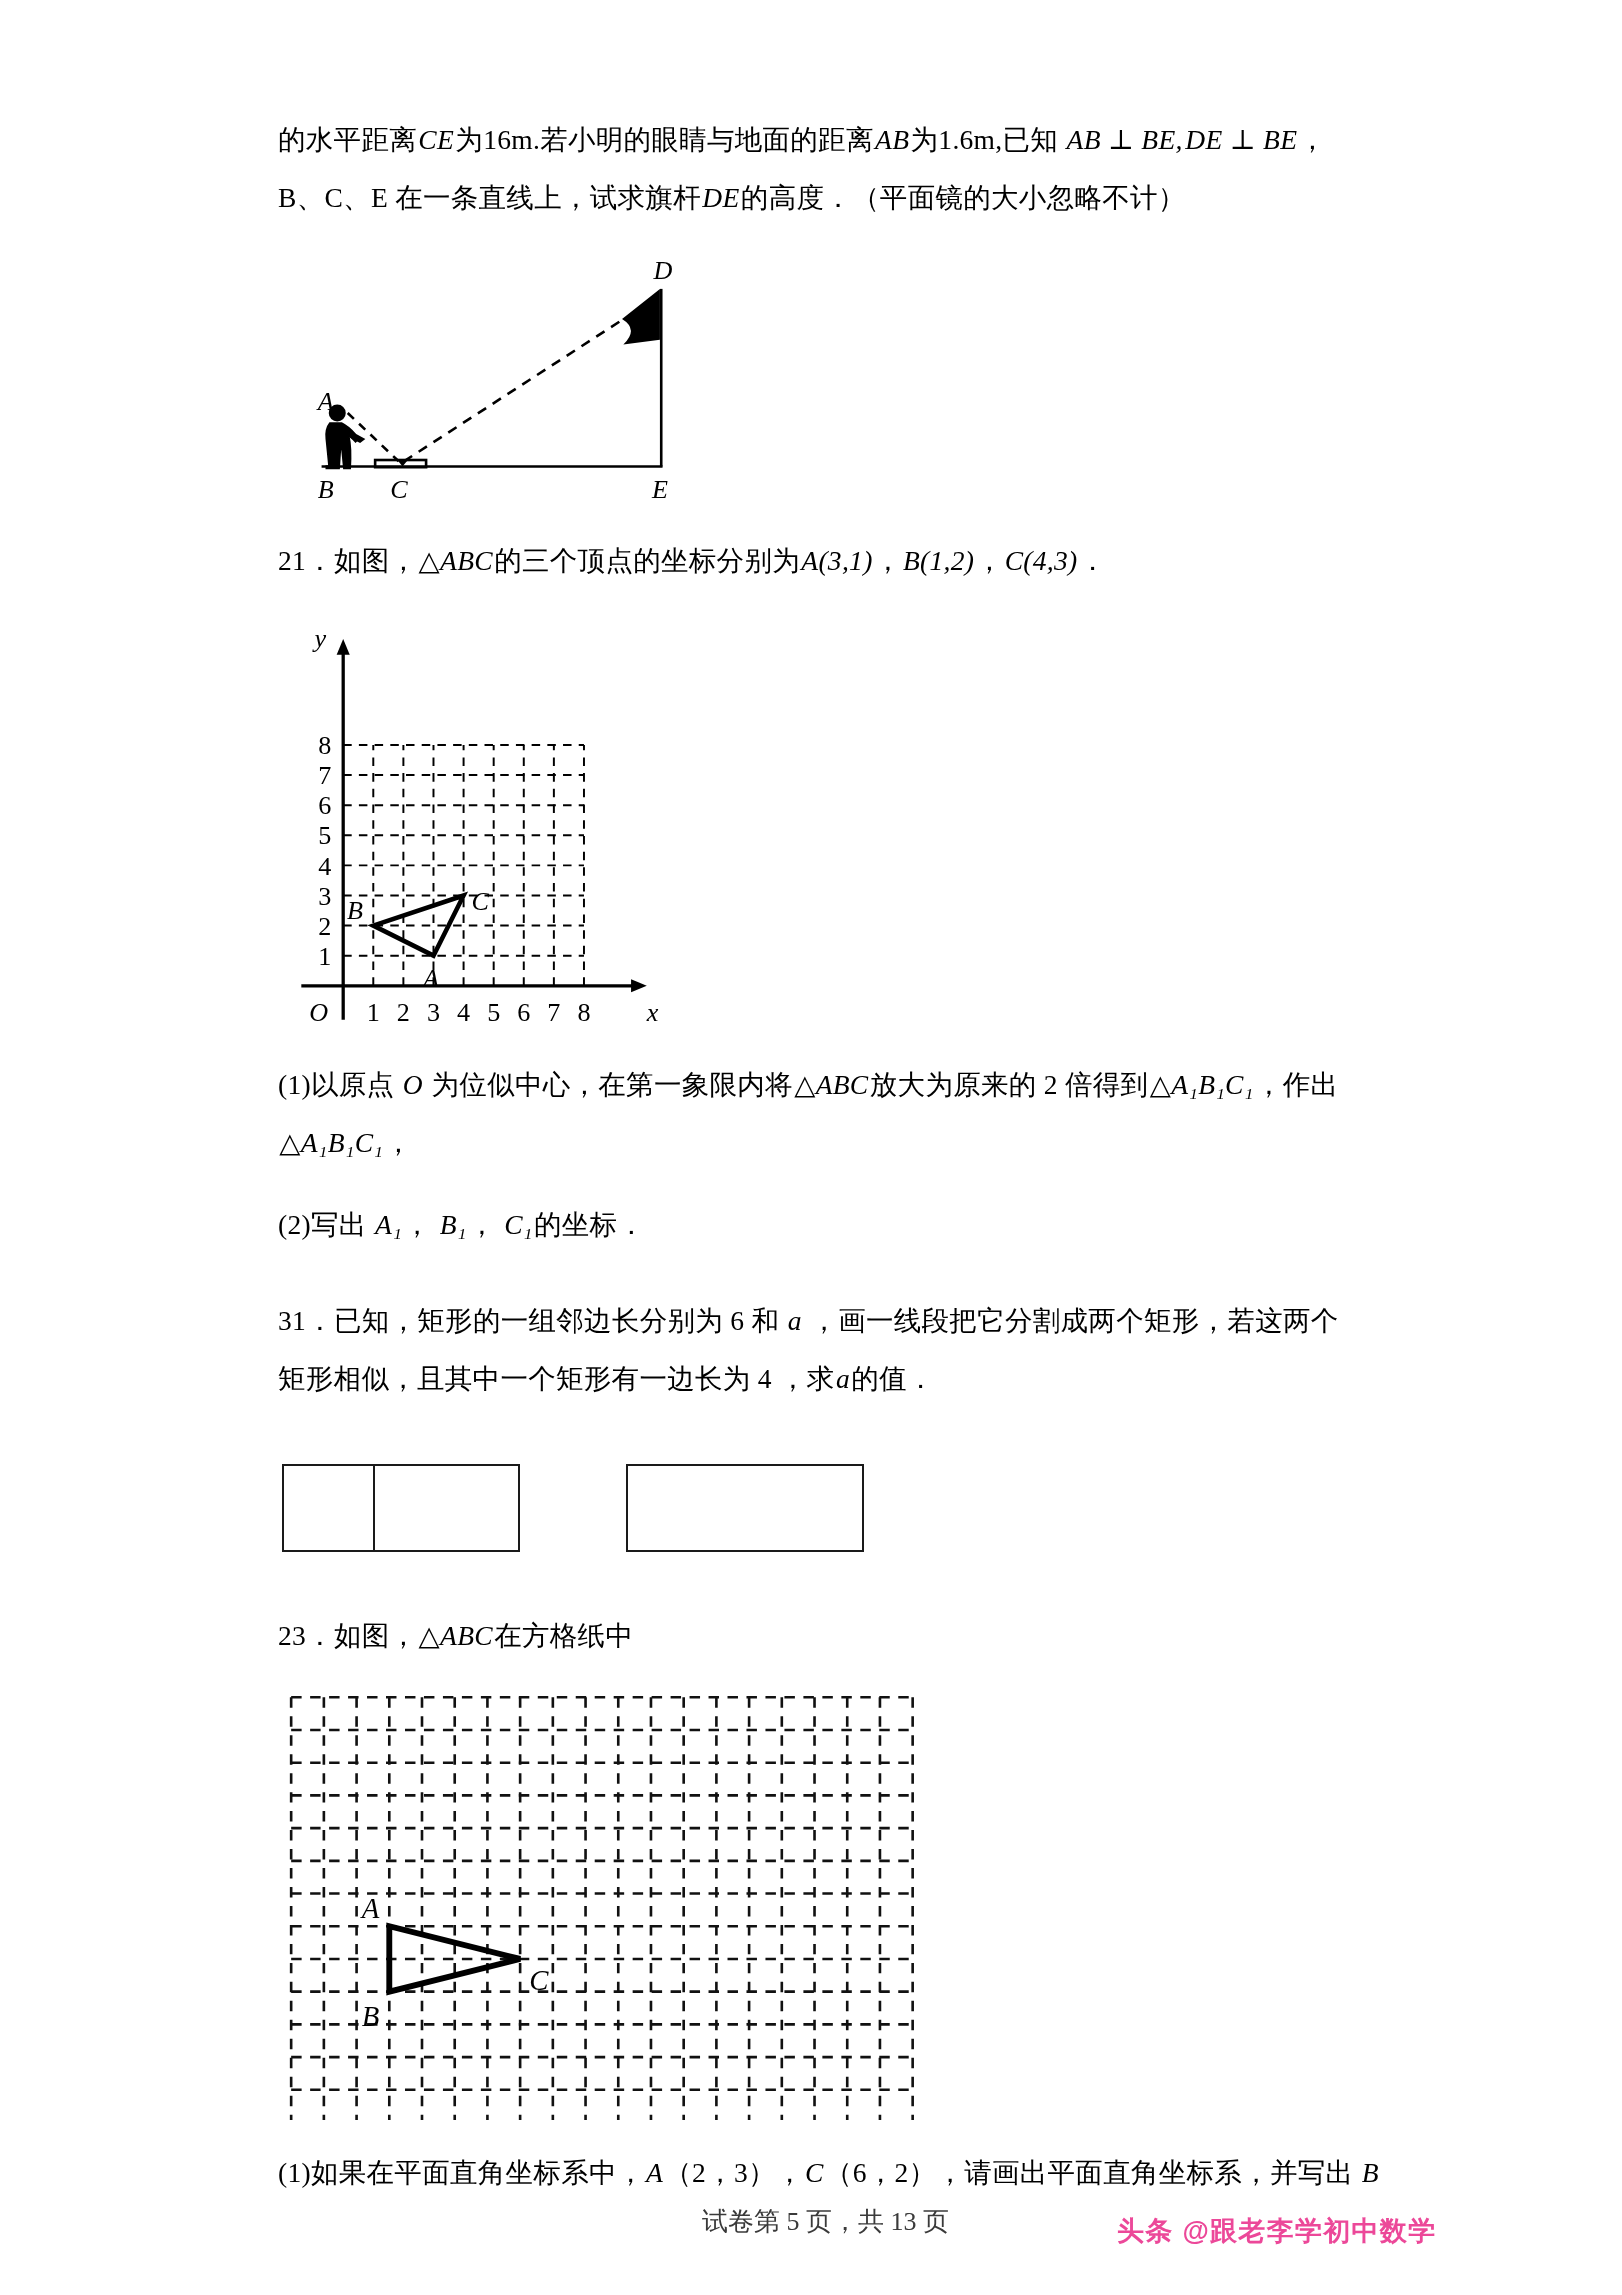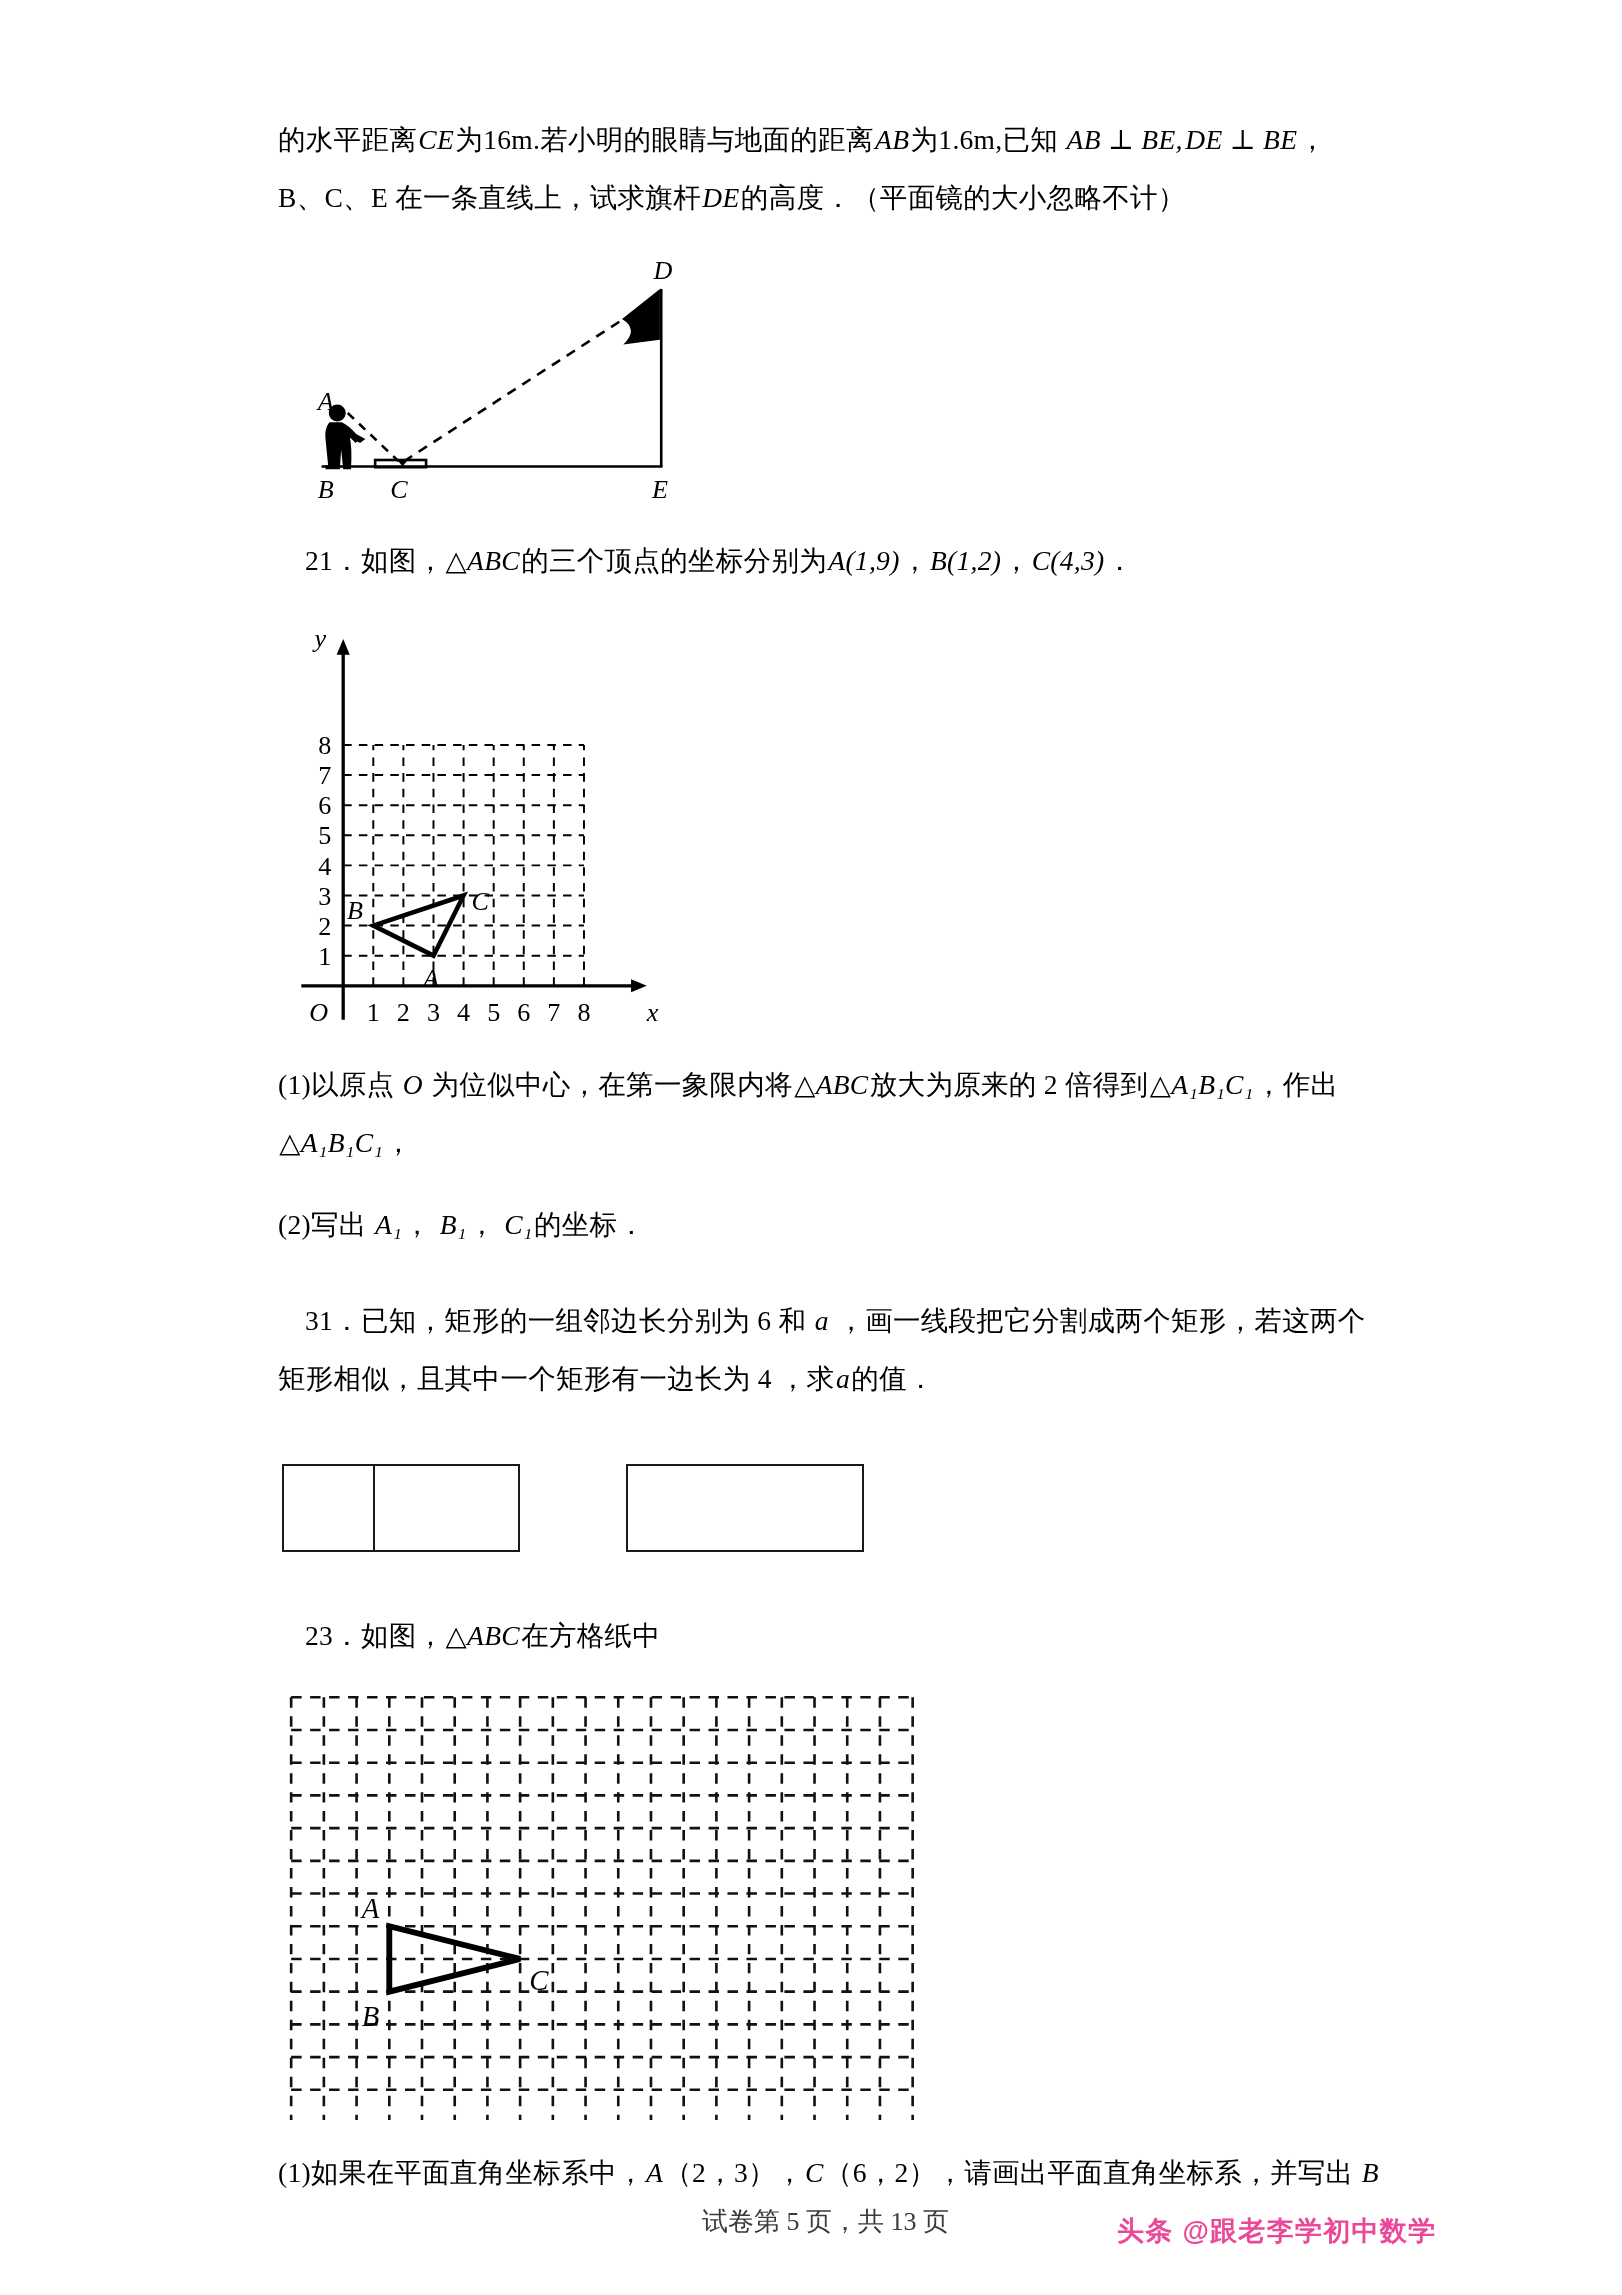--- a/index.html
+++ b/index.html
@@ -39,21 +39,20 @@
     font-style: italic;
     font-family: "Liberation Serif", "DejaVu Serif", serif;
     padding: 0 1.3px;
   }
   .para .mn {
     font-style: normal;
     font-family: "Liberation Serif", "DejaVu Serif", serif;
   }
   .qnum {
     font-style: normal;
-    margin-left: 27px;
   }
   .gap-s { height: 23.6px; }
   .gap-m { height: 38px; }
 
   
   .fig-mirror {
     position: relative;
     width: 458px;
     height: 258px;
     margin-left: 3.9px;
@@ -179,21 +178,21 @@
         <text x="54" y="378" font-family="Liberation Serif, serif" font-size="40" font-style="italic">B</text>
         <text x="165" y="378" font-family="Liberation Serif, serif" font-size="40" font-style="italic">C</text>
         <text x="568" y="43" font-family="Liberation Serif, serif" font-size="40" font-style="italic">D</text>
         <text x="566" y="378" font-family="Liberation Serif, serif" font-size="40" font-style="italic">E</text>
       </svg>
     </div>
 
     <div class="gap-s"></div>
 
     <div class="para">
-      <span class="qnum">21．</span><span>如图，</span><span class="mi">△ABC</span><span>的三个顶点的坐标分别为</span><span class="mi">A(1,9)</span><span>，</span><span class="mi">B(1,2)</span><span>，</span><span class="mi">C(4,3)</span><span>．</span>
+      <span class="qnum">21．</span><span>如图，</span><span class="mi">△ABC</span><span>的三个顶点的坐标分别为</span><span class="mi">A(3,1)</span><span>，</span><span class="mi">B(1,2)</span><span>，</span><span class="mi">C(4,3)</span><span>．</span>
     </div>
 
     <div class="gap-s"></div>
 
     <div class="fig-coord">
       <svg width="458" height="419" viewBox="0 0 700 640">
 
         <g stroke="#000" stroke-width="3" stroke-dasharray="13,11">
 
           <line x1="138" y1="568" x2="138" y2="200"></line>

